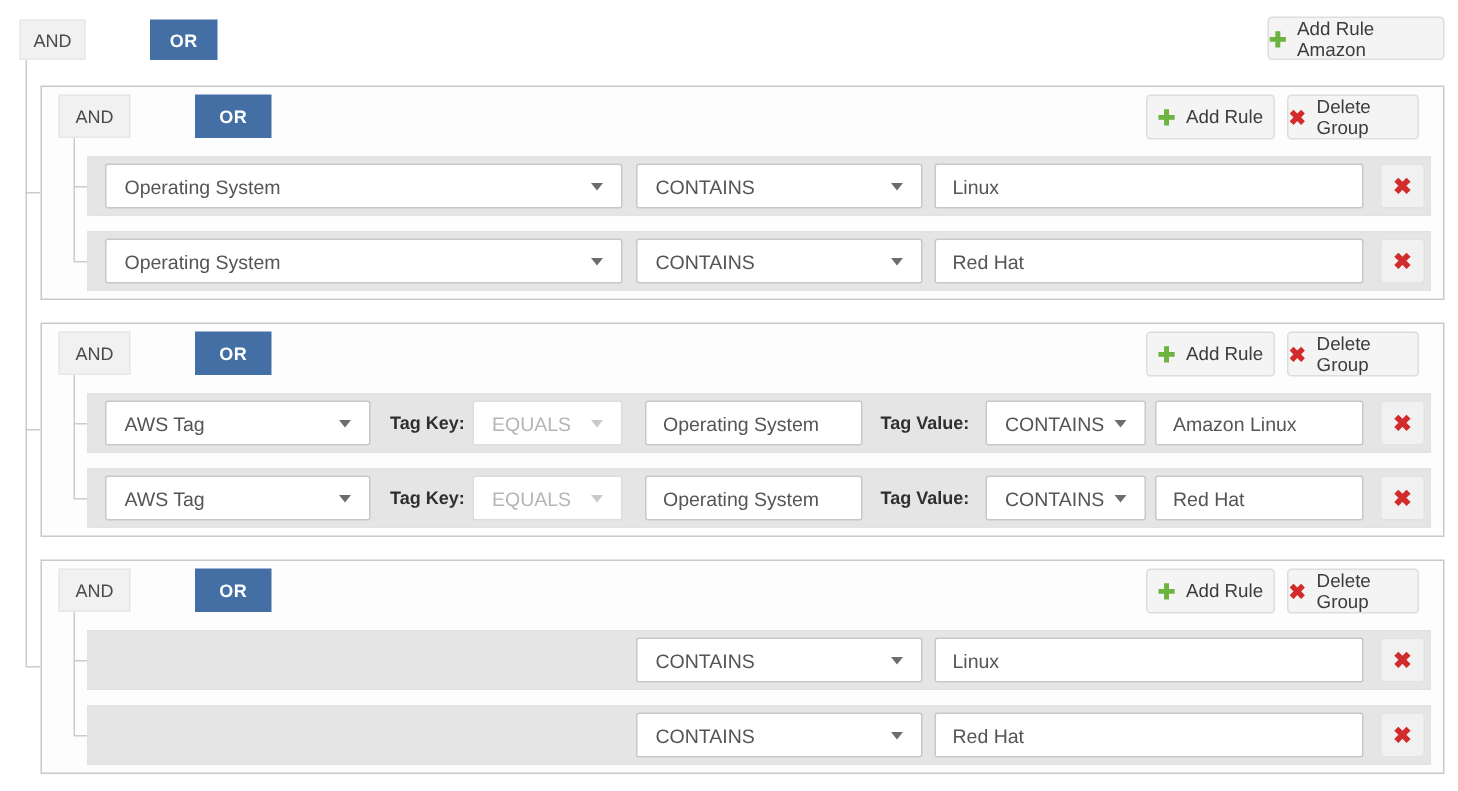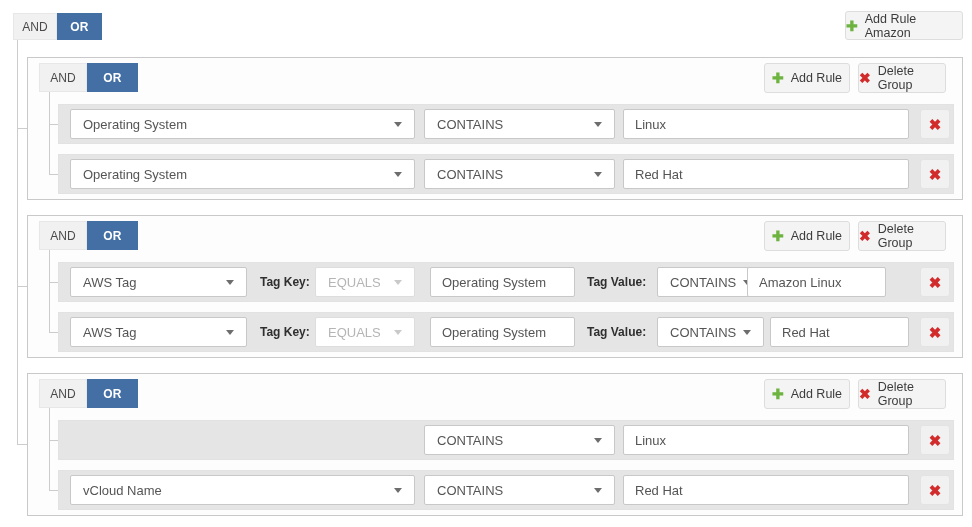--- a/index.html
+++ b/index.html
@@ -8,21 +8,21 @@
 
   
   .vline,.hline{position:absolute;background:#ccc;}
   .vline{width:1px;}
   .hline{height:1px;}
 
   
   .toggle-btn{position:absolute;display:flex;align-items:center;justify-content:center;
     font-size:12px;cursor:pointer;box-sizing:border-box;}
   .toggle-and{background:#f1f1f1;color:#4a4a4a;border:1px solid #e7e7e7;font-weight:400;}
-  .toggle-or{background:#436fa5;color:#fff;font-weight:700;letter-spacing:.3px;}
+  .toggle-or{background:#436fa5;color:#fff;font-weight:700;letter-spacing:.3px;margin-left:43px;}
 
   
   .gbtn{position:absolute;display:flex;align-items:center;justify-content:center;gap:7px;
     background:#f4f4f4;border:1px solid #ddd;border-radius:3px;color:#3c3c3c;
     font-size:12.5px;cursor:pointer;box-sizing:border-box;}
   .ico-plus{color:#6db33f;font-size:14px;font-weight:700;line-height:1;}
   .ico-x{color:#d22b2b;font-size:14px;font-weight:700;line-height:1;}
 
   
   .grp{position:absolute;left:27px;width:936px;height:143px;background:#fdfdfd;
@@ -144,21 +144,21 @@
       <div class="sel disabled" style="left:256px;width:100px;">
         <span>EQUALS</span>
         <span class="chev"></span>
       </div>
       <input class="inp" style="left: 371px; width: 145px;" value="Operating System">
       <span class="lbl" style="left:528px;">Tag Value:</span>
       <div class="sel" style="left:598px;width:107px;">
         <span>CONTAINS</span>
         <span class="chev"></span>
       </div>
-      <input class="inp" style="left: 688px; width: 139px;" value="Amazon Linux">
+      <input class="inp" style="left: 711px; width: 139px;" value="Amazon Linux">
       <div class="xbtn" style="left:861px;">
         <span class="ico-x">✖</span>
       </div>
     </div>
 
     <div class="rule" style="top:96px;">
       <div class="sel" style="left:11px;width:177px;">
         <span>AWS Tag</span>
         <span class="chev"></span>
       </div>
@@ -202,24 +202,20 @@
         <span>CONTAINS</span>
         <span class="chev"></span>
       </div>
       <input class="inp" style="left: 564px; width: 286px;" value="Linux">
       <div class="xbtn" style="left:861px;">
         <span class="ico-x">✖</span>
       </div>
     </div>
 
     <div class="rule" style="top:96px;">
-      <div class="sel" style="left:11px;width:345px;">
-        <span>vCloud Name</span>
-        <span class="chev"></span>
-      </div>
       <div class="sel" style="left:365px;width:191px;">
         <span>CONTAINS</span>
         <span class="chev"></span>
       </div>
       <input class="inp" style="left: 564px; width: 286px;" value="Red Hat">
       <div class="xbtn" style="left:861px;">
         <span class="ico-x">✖</span>
       </div>
     </div>
   </div>

